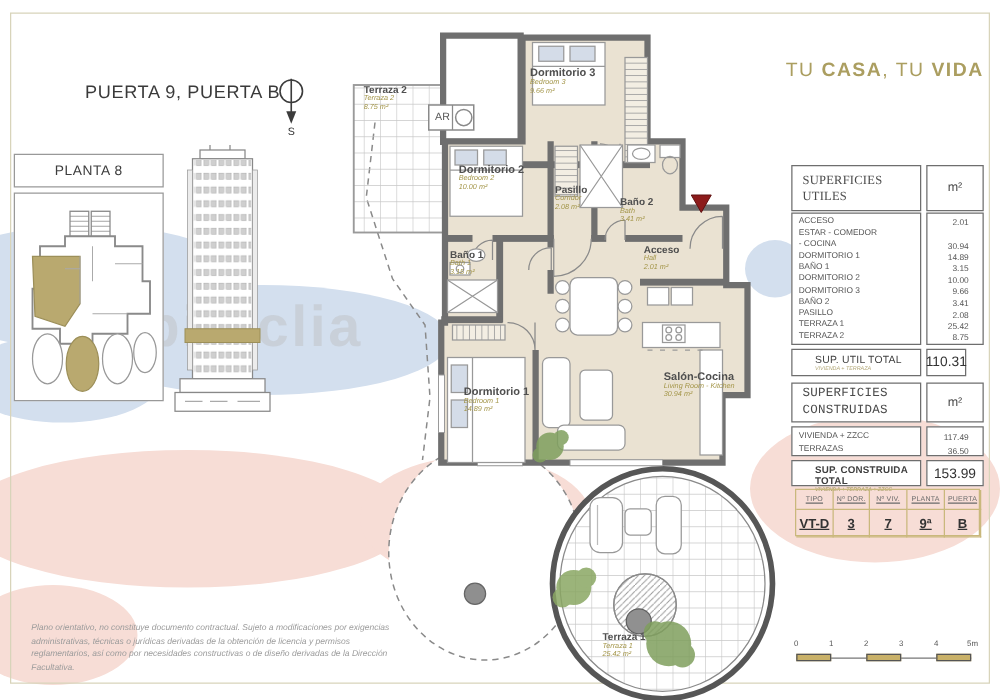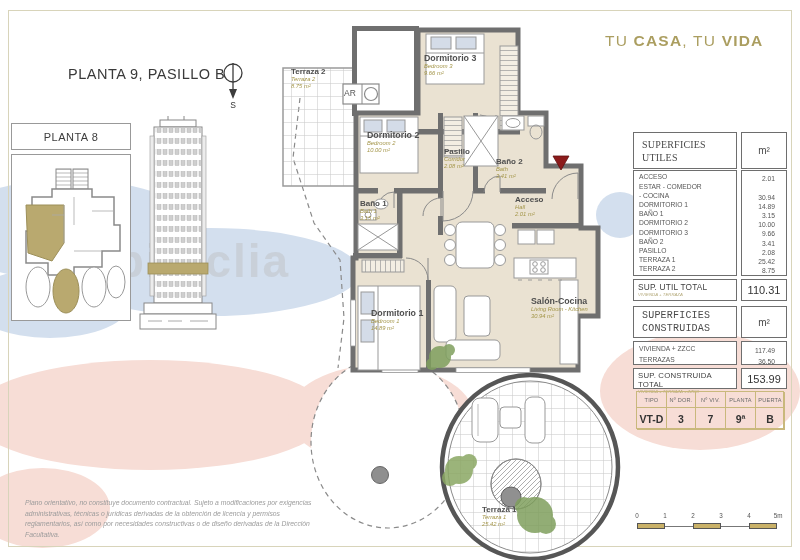--- a/index.html
+++ b/index.html
@@ -6,67 +6,67 @@
   html,body { width:800px; height:560px; }
   body { position:relative; background:#ffffff; overflow:hidden;
          font-family:"Liberation Sans", sans-serif; color:#444; }
   .abs { position:absolute; }
   .blob { position:absolute; border-radius:50%; z-index:0; }
   .pink { background:#f7ddd6; }
   .blue { background:#d3dfee; }
   #frame { position:absolute; left:8px; top:10px; width:784px; height:537px;
            border:1px solid #d8d4ba; z-index:1; pointer-events:none; }
   #main-title { left:68px; top:66px; font-size:14.5px; letter-spacing:.5px; color:#3a3a3a; z-index:5; }
-  #brand { left:605px; top:32px; width:182px; text-align:left; font-size:15.5px;
+  #brand { left:605px; top:48px; width:182px; text-align:right; font-size:15.5px;
            letter-spacing:1.2px; color:#ab9e60; z-index:5; }
   #brand b { font-weight:bold; }
   #compass { left:220px; top:56px; z-index:5; }
   #compass-s { left:233px; top:100px; transform:translateX(-50%); font-size:8.5px; color:#333; z-index:5; }
   #watermark { left:58px; top:234px; font-size:46px; font-weight:bold; letter-spacing:2px;
                color:rgba(185,185,185,.38); z-index:4; }
   
   .panel { background:#fff; border:1px solid #999; z-index:5; }
   #planta9-box { left:11px; top:123px; width:120px; height:27px; display:flex;
                  align-items:center; justify-content:center; font-size:11px;
                  letter-spacing:.5px; color:#3d3d3d; }
   #keyplan-box { left:11px; top:154px; width:120px; height:167px; }
   #elevation   { left:138px; top:114px; z-index:5; }
   
   .rlabel { position:absolute; z-index:3; line-height:1.18; white-space:nowrap; }
   .rlabel .nm { font-weight:bold; color:#4f4f4f; font-size:8px; }
   .rlabel .sub { font-style:italic; color:#a39548; font-size:5.8px; }
   .big .nm { font-size:8.8px; }
-  #lbl-ar { left:344px; top:88px; width:20px; text-align:left; font-size:8.5px;
+  #lbl-ar { left:344px; top:88px; width:20px; text-align:center; font-size:8.5px;
             color:#555; z-index:3; }
   
   .tbox { position:absolute; background:#fff; border:1px solid #6e6e6e; z-index:5; }
   .ttitle { display:flex; align-items:center; padding-left:8px; font-size:10px;
             color:#4a4a4a; letter-spacing:.2px; line-height:1.3; }
   .tunit  { display:flex; align-items:center; justify-content:center; font-size:10px; color:#4a4a4a; }
   #t1-rows { position:absolute; left:633px; top:170px; width:154px; height:106px;
              z-index:6; padding-top:3px; }
   #t2-rows { position:absolute; left:633px; top:341px; width:154px; height:24px;
              z-index:6; padding-top:2px; }
   .srow { display:flex; align-items:flex-end; height:9.2px; }
   .srow.tall { height:18.4px; }
   .srow.h11 { height:11px; }
   .srow .lb { padding-left:6px; width:96px; font-size:6.7px; color:#555; white-space:pre-line; line-height:1.3; }
   .srow .vl { margin-left:auto; width:52px; text-align:right; padding-right:12px;
               font-size:6.7px; color:#555; }
-  .total-l { padding:2px 0 0 4px; }
+  .total-l { padding:2px 0 0 18px; }
   .total-l .tl { font-size:8.3px; color:#3f3f3f; letter-spacing:.2px; }
   .total-l .ts { font-size:4.3px; color:#b3a878; font-style:italic; }
   .total-r { display:flex; align-items:center; justify-content:center;
              font-size:11px; color:#333; }
   
   #tipo { position:absolute; left:636px; top:391px; width:148px; height:38px; z-index:5;
           display:grid; grid-template-columns:30px 29px 30px 30px 29px;
           grid-template-rows:16px 22px; border:1px solid #c9b87c; }
   #tipo .cell { border-right:1px solid #c9b87c; border-bottom:1px solid #c9b87c;
-                display:flex; align-items:center; justify-content:center; }
+                display:flex; align-items:center; justify-content:center;text-decoration:underline; }
   #tipo .hd { font-size:5.6px; color:#6b6b6b; letter-spacing:.2px; }
   #tipo .vv { font-size:10.5px; font-weight:bold; color:#333; }
   
   #scalebar { position:absolute; left:637px; top:512px; width:140px; height:22px; z-index:5; }
   #scalebar .num { position:absolute; top:0; transform:translateX(-50%); font-size:6.3px; color:#555; }
   #scalebar .base { position:absolute; left:0; top:14px; width:140px; height:1px; background:#777; }
   #scalebar .seg { position:absolute; top:11px; width:28px; height:6px;
                    background:#c9b168; border:1px solid #555; }
   #disclaimer { position:absolute; left:25px; top:498px; width:300px; font-size:6.8px;
                 font-style:italic; color:#9b9b9b; line-height:1.55; z-index:5; }
@@ -79,21 +79,21 @@
 <div class="blob blue" style="left:60px;top:228px;width:300px;height:88px;"></div>
 <div class="blob blue" style="left:-30px;top:268px;width:160px;height:70px;"></div>
 <div class="blob blue" style="left:596px;top:192px;width:48px;height:46px;"></div>
 <div class="blob pink" style="left:-30px;top:360px;width:360px;height:110px;"></div>
 <div class="blob pink" style="left:288px;top:365px;width:185px;height:100px;"></div>
 <div class="blob pink" style="left:600px;top:332px;width:200px;height:118px;"></div>
 <div class="blob pink" style="left:-25px;top:468px;width:135px;height:80px;"></div>
 
 <div id="frame"></div>
 
-<div id="main-title" class="abs">PLANTA 9, PASILLO B</div>
+<div id="main-title" class="abs">PUERTA 9, PUERTA B</div>
 <div id="brand" class="abs"><span>TU </span><b>CASA</b><span>, </span><span>TU </span><b>VIDA</b></div>
 
 <svg id="compass" class="abs" width="26" height="44" viewBox="0 0 26 44">
   <circle cx="13" cy="17" r="9" fill="none" stroke="#3c3c3c" stroke-width="1.3"></circle>
   <line x1="13" y1="7" x2="13" y2="35" stroke="#3c3c3c" stroke-width="1.3"></line>
   <polygon points="9,33 17,33 13,43" fill="#3c3c3c"></polygon>
 </svg>
 <div id="compass-s" class="abs">S</div>
 
 <div id="planta9-box" class="abs panel">PLANTA 8</div>
@@ -394,37 +394,37 @@
     </div>
   <div class="srow">
       <span class="lb">TERRAZA 2</span>
       <span class="vl">8.75</span>
     </div>
 </div>
 <div class="tbox total-l" style="left:633px;top:279px;width:104px;height:22px;">
   <div class="tl">SUP. UTIL TOTAL</div>
   <div class="ts">VIVIENDA + TERRAZA</div>
 </div>
-<div class="tbox total-r" style="left:741px;top:279px;width:46px;height:22px;">110.31</div>
+<div class="tbox total-r" style="left:741px;top:279px;width:32px;height:22px;">110.31</div>
 
 <div class="tbox ttitle" style="left:633px;top:306px;width:104px;height:32px;font-family:Liberation Mono, monospace;">SUPERFICIES CONSTRUIDAS</div>
 <div class="tbox tunit" style="left:741px;top:306px;width:46px;height:32px;">m²</div>
 <div class="tbox" style="left:633px;top:341px;width:104px;height:24px;"></div>
 <div class="tbox" style="left:741px;top:341px;width:46px;height:24px;"></div>
 <div id="t2-rows">
   <div class="srow h11">
       <span class="lb">VIVIENDA + ZZCC</span>
       <span class="vl">117.49</span>
     </div>
   <div class="srow h11">
       <span class="lb">TERRAZAS</span>
       <span class="vl">36.50</span>
     </div>
 </div>
-<div class="tbox total-l" style="left:633px;top:368px;width:104px;height:21px;">
+<div class="tbox total-l" style="left:633px;top:368px;width:104px;height:21px;font-weight:bold;">
   <div class="tl" style="font-size:7.8px;">SUP. CONSTRUIDA TOTAL</div>
   <div class="ts">VIVIENDA + TERRAZA + ZZCC</div>
 </div>
 <div class="tbox total-r" style="left:741px;top:368px;width:46px;height:21px;">153.99</div>
 
 <div id="tipo">
   <div class="cell hd">TIPO</div>
   <div class="cell hd">Nº DOR.</div>
   <div class="cell hd">Nº VIV.</div>
   <div class="cell hd">PLANTA</div>

